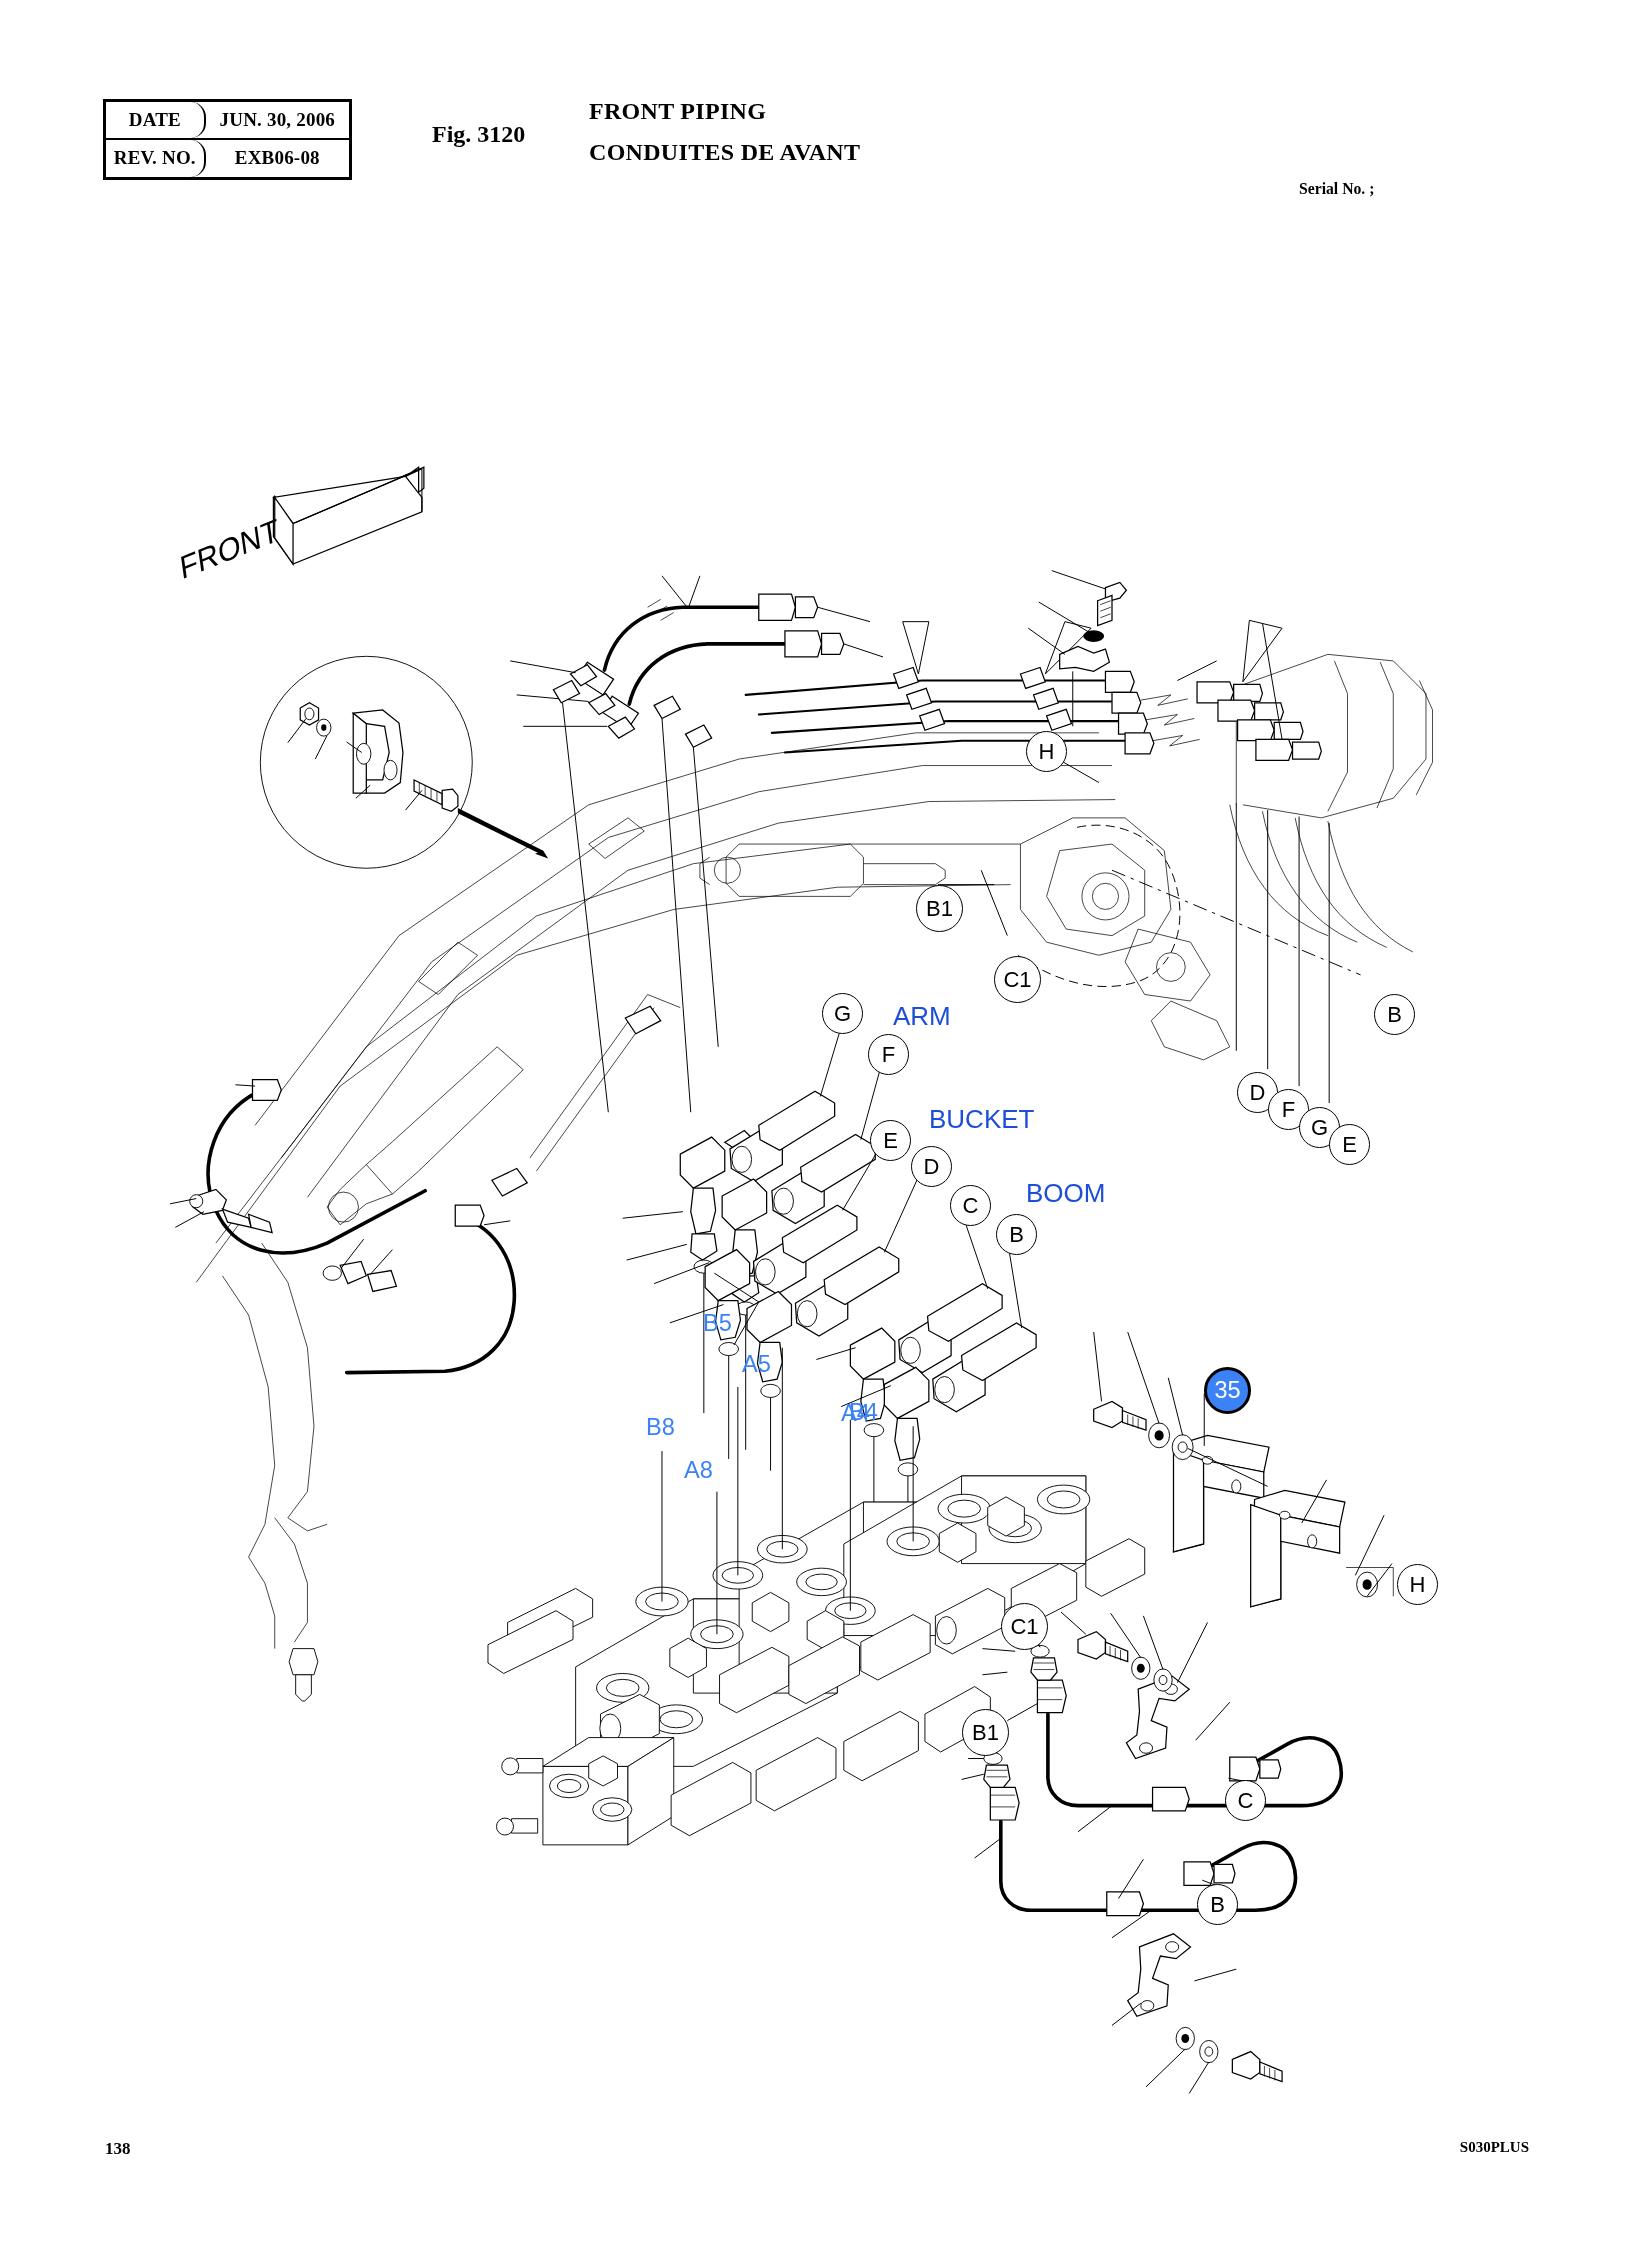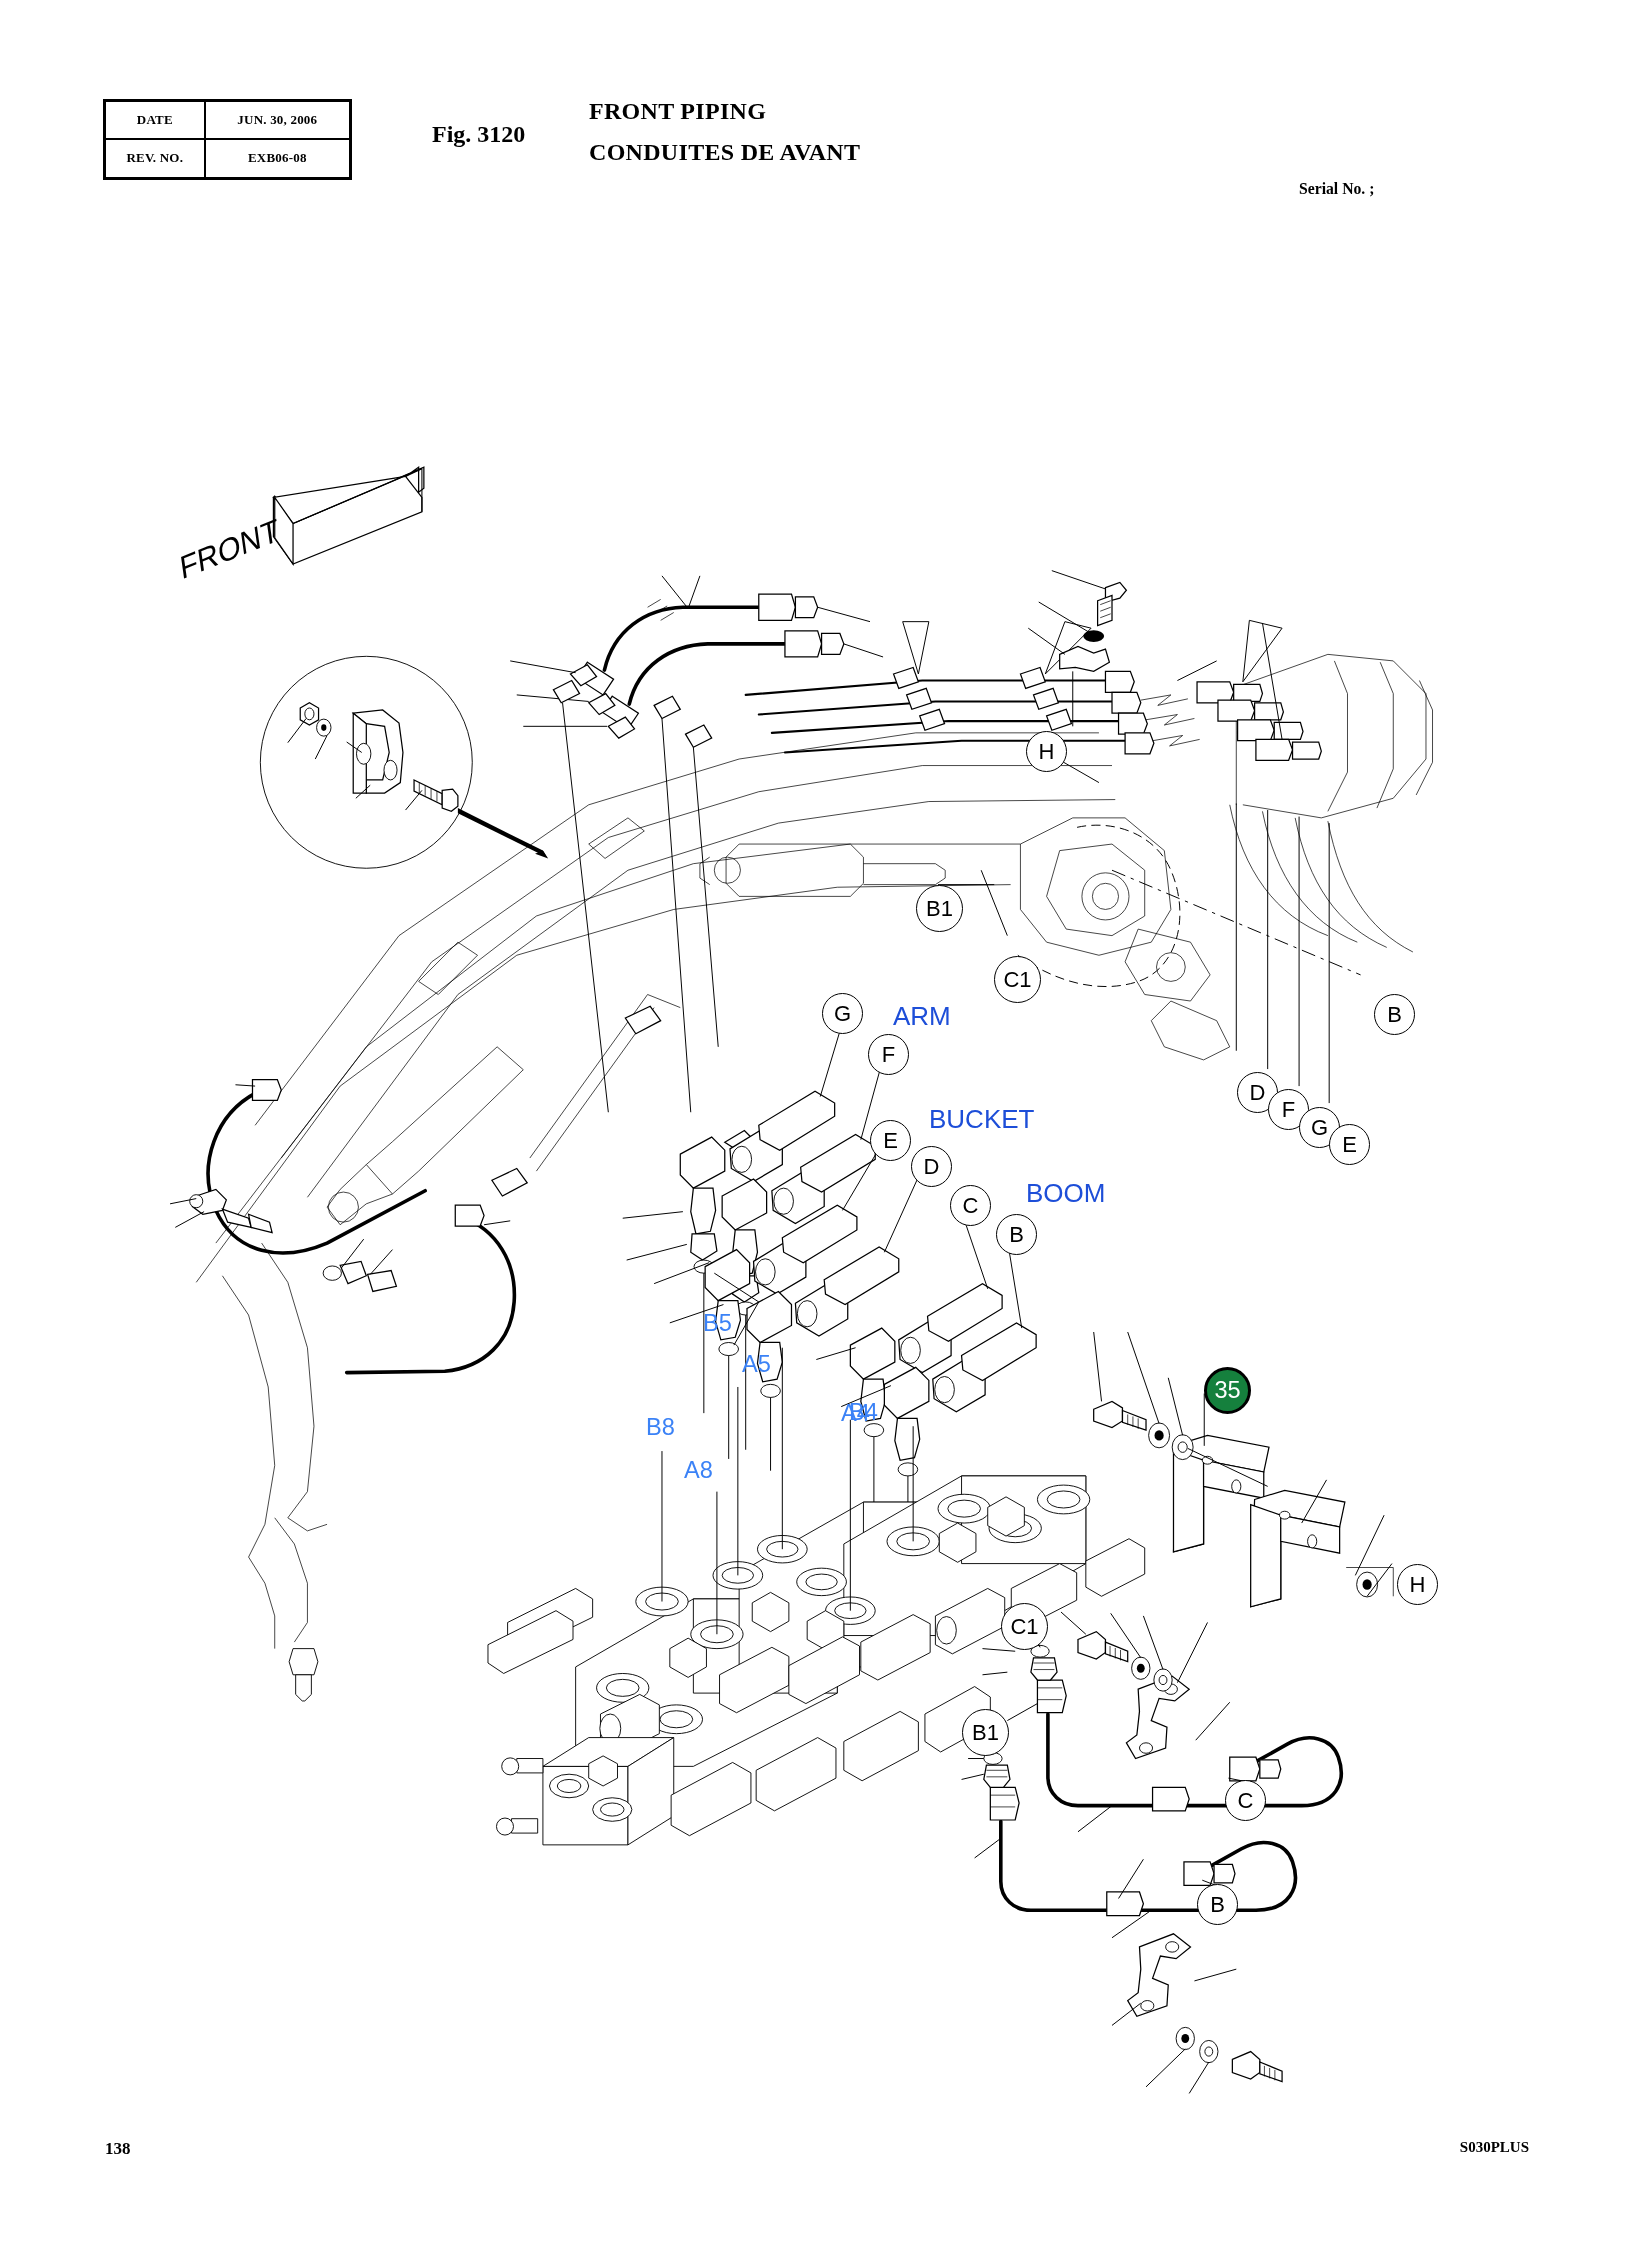--- a/index.html
+++ b/index.html
@@ -6,22 +6,22 @@
   html,body{margin:0;padding:0;background:#ffffff;}
   body{width:1651px;height:2250px;position:relative;overflow:hidden;
        font-family:"Liberation Sans",sans-serif;color:#000;}
 
   
   #header-table{position:absolute;left:103px;top:99px;width:249px;height:81px;
      border:3.3px solid #000;box-sizing:border-box;}
   #header-table .row{display:flex;height:50%;box-sizing:border-box;}
   #header-table .row.top{border-bottom:2.6px solid #000;}
   #header-table .cell{display:flex;align-items:center;justify-content:center;
-     font-family:"Liberation Serif",serif;font-weight:bold;font-size:13px;
-     letter-spacing:0.2px;box-sizing:border-box;}
+     font-family:"Liberation Serif",serif;font-weight:bold;font-size:19px;
+     letter-spacing:0.2px;box-sizing:border-box;border-radius:15px;}
   #header-table .c-label{width:41%;border-right:2.6px solid #000;}
   #header-table .c-value{width:59%;}
 
   #fig-no{position:absolute;left:432px;top:121px;font-family:"Liberation Serif",serif;
      font-weight:bold;font-size:24px;}
   #title-en{position:absolute;left:589px;top:98px;font-family:"Liberation Serif",serif;
      font-weight:bold;font-size:24px;letter-spacing:0.3px;}
   #title-fr{position:absolute;left:589px;top:139px;font-family:"Liberation Serif",serif;
      font-weight:bold;font-size:24px;letter-spacing:0.3px;}
   #serial-no{position:absolute;left:1299px;top:180px;font-family:"Liberation Serif",serif;
@@ -36,21 +36,21 @@
   
   #drawing{position:absolute;left:0;top:0;width:1651px;height:2250px;}
 
   
   .callout{position:absolute;border:1.6px solid #000;border-radius:50%;
      background:#fff;display:flex;align-items:center;justify-content:center;
      font-family:"Liberation Sans",sans-serif;font-size:22px;font-weight:400;
      color:#000;box-sizing:border-box;z-index:30;}
   .callout.sz1{width:41px;height:41px;font-size:22px;}
   .callout.sz2{width:47px;height:47px;font-size:22px;}
-  .callout.hl{background:#15803d;border:3.9px solid #000;color:#fff;
+  .callout.hl{background:#3b82f6;border:3.9px solid #000;color:#fff;
      font-weight:500;font-size:23.6px;}
 
   
   .dlabel{position:absolute;font-family:"Liberation Sans",sans-serif;
      font-size:23.6px;color:#3b82f6;white-space:nowrap;z-index:25;}
   .plabel{position:absolute;font-family:"Liberation Sans",sans-serif;
      font-size:26px;color:#1d4ed8;white-space:nowrap;z-index:25;}
 </style>
 </head>
 <body>

